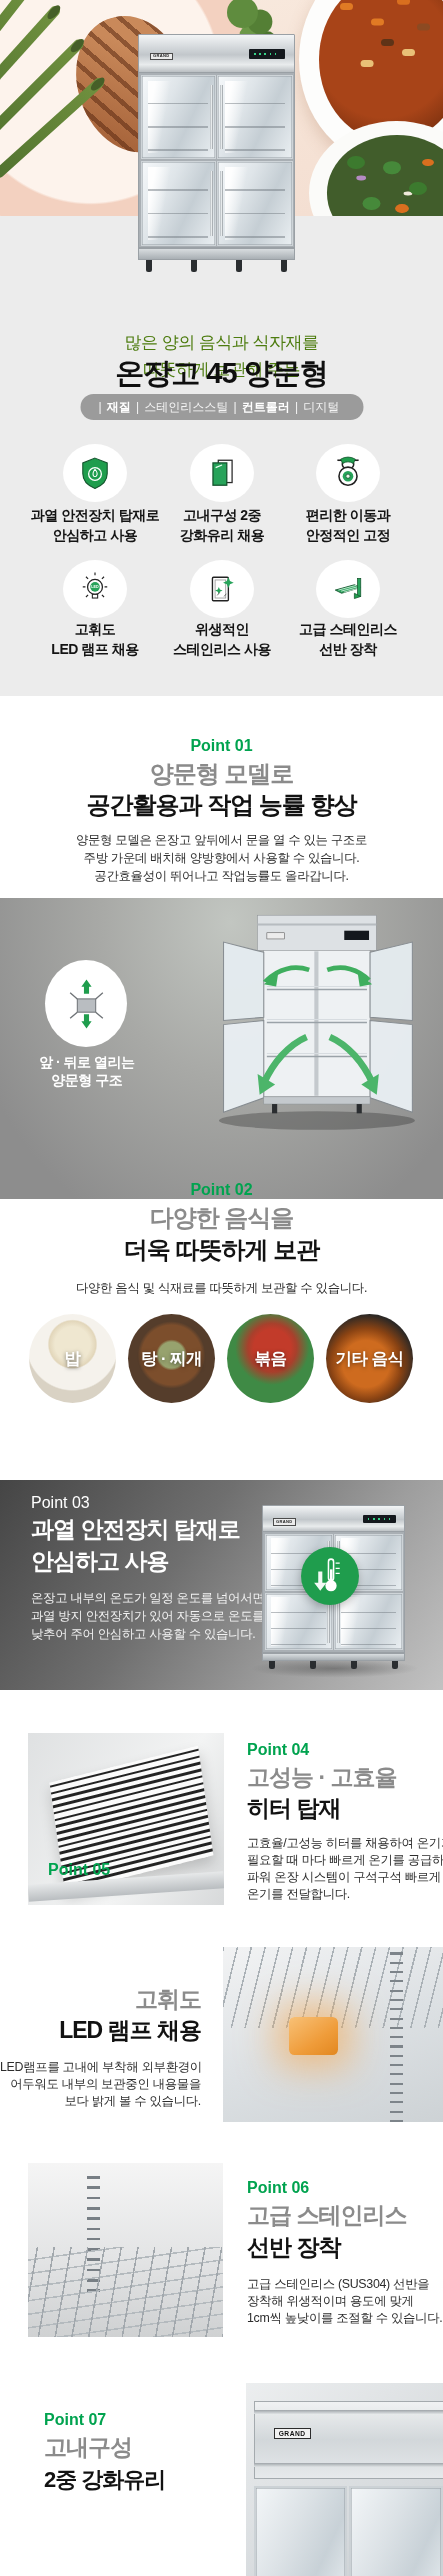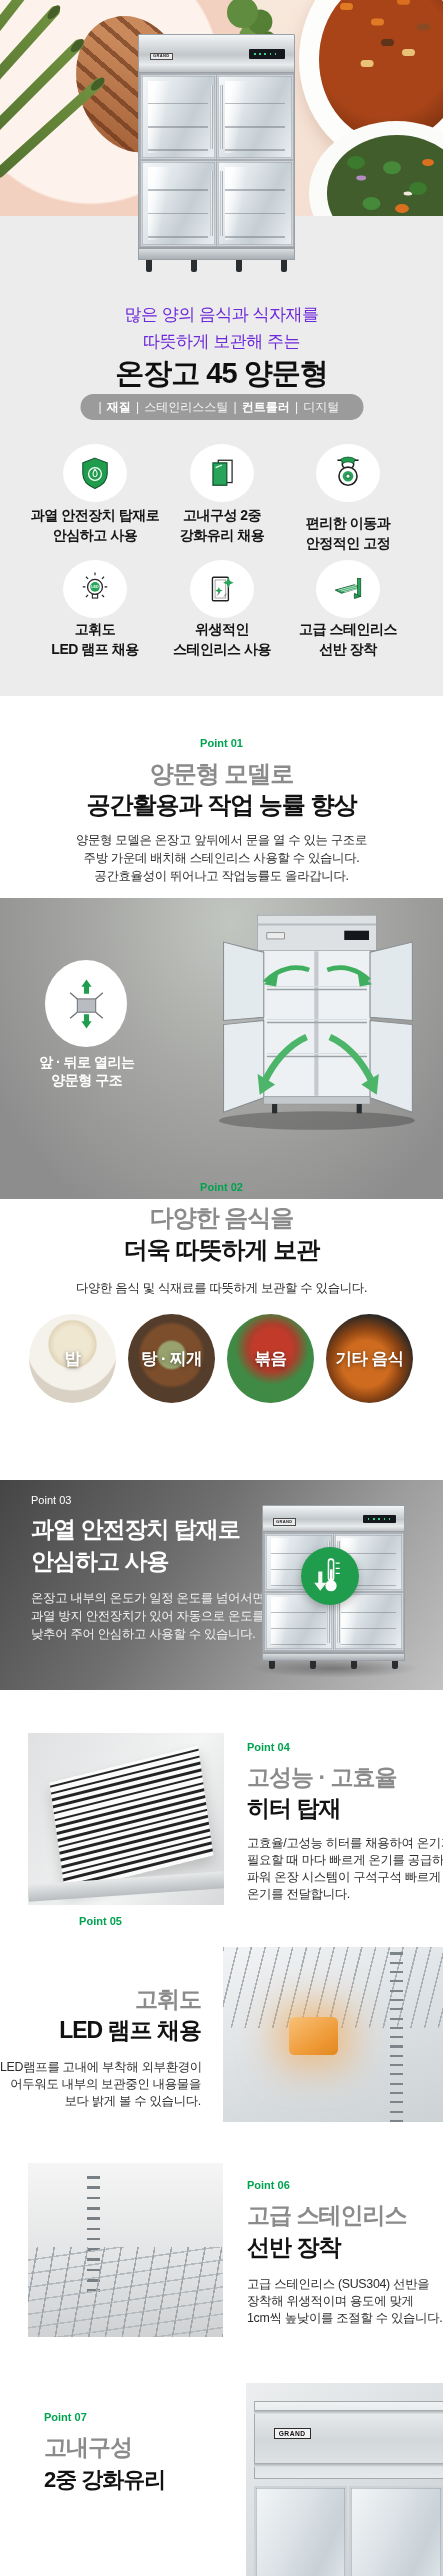--- a/index.html
+++ b/index.html
@@ -62,34 +62,34 @@
   .fr-door.dl:after{right:3%;}
   .fr-door.dr:after{left:3%;}
   .fr-base{position:absolute;left:0;right:0;bottom:5%;height:5%;border:0.5px solid #9aa0a5;
         background:linear-gradient(#d8dcdf,#a9afb4);box-sizing:border-box;}
   .fr-casters{position:absolute;left:5%;right:5%;bottom:0;height:5%;display:flex;justify-content:space-between;}
   .fr-casters span{position:relative;width:5.7px;height:100%;background:#2a2d30;border-radius:0 0 2.1px 2.1px;}
   .fr-shadow{position:absolute;border-radius:50%;background:radial-gradient(ellipse,rgba(40,40,40,.38),transparent 68%);}
 
   
   .grayband{position:absolute;left:0;top:216px;width:443px;height:480px;background:#ececec;}
-  .intro-line{position:absolute;font-size:17px;font-weight:500;color:#6d28d9;letter-spacing:-0.5px;}
+  .intro-line{position:absolute;font-size:17px;font-weight:500;color:#4d7c0f;letter-spacing:-0.5px;margin-top:28px;}
   .intro-title{position:absolute;font-size:29px;font-weight:800;color:#0f0f0f;letter-spacing:-1px;}
   .pill{position:absolute;left:50%;transform:translateX(-50%);top:178px;height:26px;line-height:26px;
         background:#9b9b9b;border-radius:14px;padding:0 18.5px;color:#fff;font-size:12px;white-space:nowrap;}
   .pill b{font-weight:800;margin:0 5.2px;}
   .pill .pv{font-weight:400;color:#f4f4f4;margin:0 5.2px;}
   .pill .sep{opacity:.9;font-weight:300;}
   .feat-circle{position:absolute;width:64px;height:58px;background:#fff;border-radius:50%;
         display:flex;align-items:center;justify-content:center;}
   .feat-label{position:absolute;width:134px;text-align:center;font-size:14px;font-weight:700;color:#141414;
         line-height:19.6px;letter-spacing:-0.5px;}
 
   
-  .ptag{position:absolute;color:#00a34f;font-size:11px;font-weight:600;letter-spacing:0;}
+  .ptag{position:absolute;color:#00a34f;font-size:16px;font-weight:600;letter-spacing:0;}
   .t-gray{position:absolute;font-size:24px;font-weight:800;color:#8b8b8b;letter-spacing:-1px;}
   .t-black{position:absolute;font-size:24px;font-weight:800;color:#121212;letter-spacing:-1px;}
   .pbody{position:absolute;font-size:12.4px;color:#2d2d2d;line-height:18px;letter-spacing:-0.3px;}
   .pbody div{white-space:nowrap;}
 
   
   .p1img{position:absolute;left:0;top:898px;width:443px;height:301px;overflow:hidden;
         background:radial-gradient(ellipse at 52% 8%,#c2c6c1 0%,#a8a9a6 40%,#8d8d8d 85%);}
   .p1-ellipse{position:absolute;left:45px;top:62px;width:82px;height:87px;background:#fff;border-radius:50%;
         display:flex;align-items:center;justify-content:center;}
@@ -224,21 +224,21 @@
       </svg>
     </div>
     <div class="feat-label" style="left:28px;top:290px;">
       <div>과열 안전장치 탑재로</div>
         <div>안심하고 사용</div>
     </div>
     <div class="feat-label" style="left:155px;top:290px;">
       <div>고내구성 2중</div>
         <div>강화유리 채용</div>
     </div>
-    <div class="feat-label" style="left:281px;top:290px;margin-top:8px;">
+    <div class="feat-label" style="left:281px;top:290px;">
       <div>편리한 이동과</div>
         <div>안정적인 고정</div>
     </div>
 
     <div class="feat-circle" style="left:63px;top:344px;">
       <svg width="34" height="34" viewBox="0 0 64 64">
         <circle cx="32" cy="28" r="14" fill="#fff" stroke="#222" stroke-width="2.4"></circle>
         <circle cx="32" cy="28" r="9" fill="#27a35a"></circle>
         <text x="32" y="31" font-size="7" font-weight="bold" fill="#fff" text-anchor="middle">LED</text>
         <rect x="27" y="42" width="10" height="7" fill="#fff" stroke="#222" stroke-width="2"></rect>
@@ -274,21 +274,21 @@
       <div>고급 스테인리스</div>
         <div>선반 장착</div>
     </div>
   </div>
 
   <div class="ptag ctr" style="top:737px;">Point 01</div>
   <div class="t-gray ctr" style="top:758px;">양문형 모델로</div>
   <div class="t-black ctr" style="top:789px;">공간활용과 작업 능률 향상</div>
   <div class="pbody ctr" style="top:831px;">
     <div>양문형 모델은 온장고 앞뒤에서 문을 열 수 있는 구조로</div>
-    <div>주방 가운데 배치해 스테인리스 사용할 수 있습니다.</div>
+    <div>주방 가운데 배치해 양방향에서 사용할 수 있습니다.</div>
     <div>공간효율성이 뛰어나고 작업능률도 올라갑니다.</div>
   </div>
 
   <div class="p1img">
     <div class="p1-ellipse">
       <svg width="47" height="54" viewBox="0 0 92 104">
         <polygon points="46,4 56,18 51,18 51,32 41,32 41,18 36,18" fill="#1f9d4d"></polygon>
         <rect x="28" y="42" width="36" height="26" fill="#b9bdc1" stroke="#6f7377" stroke-width="2"></rect>
         <path d="M28 42 L14 30 M64 42 L78 30" stroke="#6f7377" stroke-width="2.6"></path>
         <path d="M28 68 L14 80 M64 68 L78 80" stroke="#6f7377" stroke-width="2.6"></path>
@@ -400,21 +400,21 @@
     <div>필요할 때 마다 빠르게 온기를 공급하고</div>
     <div>파워 온장 시스템이 구석구석 빠르게</div>
     <div>온기를 전달합니다.</div>
   </div>
 
   <div class="imgbox led-bg" style="left:223px;top:1947px;width:220px;height:175px;">
     <div class="led-wires"></div>
     <div class="led-rail"></div>
     <div class="led-lamp"></div>
   </div>
-  <div class="ptag" style="left:0px;top:1915px;width:201px;text-align:center;">Point 05</div>
+  <div class="ptag" style="left:0px;top:1861px;width:201px;text-align:left;padding-left:48px;">Point 05</div>
   <div class="t-gray" style="left:0px;top:1984px;width:201px;text-align:right;font-size:23px;">고휘도</div>
   <div class="t-black" style="left:0px;top:2015px;width:201px;text-align:right;font-size:23px;">LED 램프 채용</div>
   <div class="pbody" style="left:0px;top:2059px;width:201px;text-align:right;line-height:17px;">
     <div>LED램프를 고내에 부착해 외부환경이</div>
     <div>어두워도 내부의 보관중인 내용물을</div>
     <div>보다 밝게 볼 수 있습니다.</div>
   </div>
 
   <div class="imgbox shelfgrid-bg" style="left:28px;top:2163px;width:195px;height:174px;">
     <div class="shelf-post"></div>

